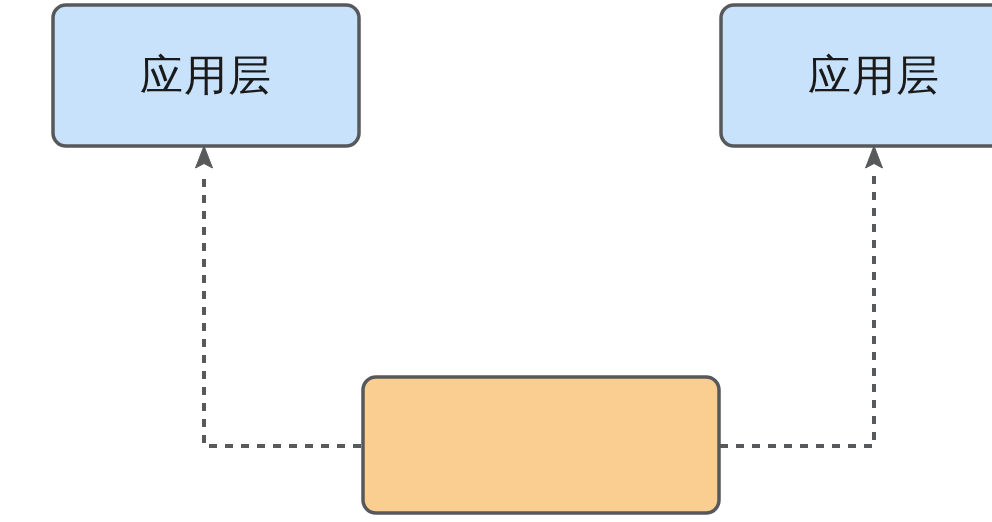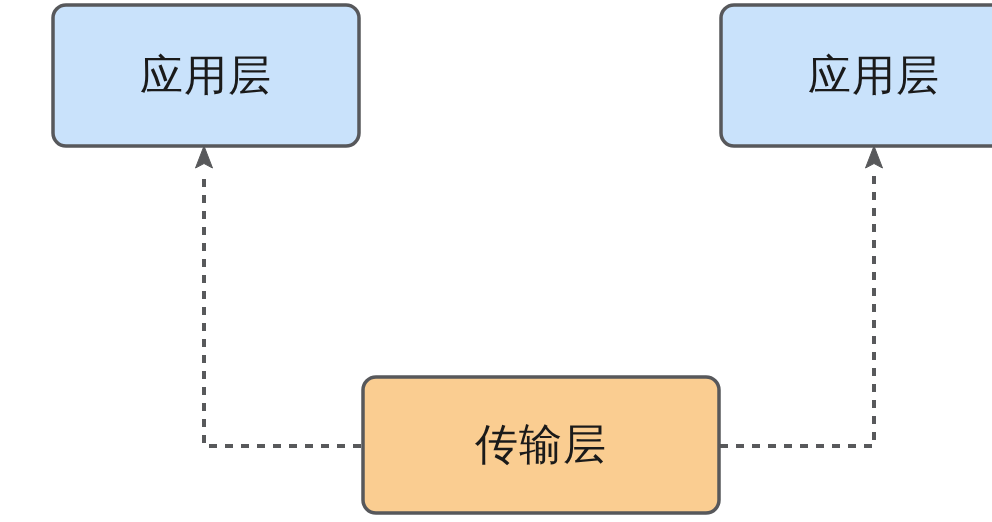--- a/index.html
+++ b/index.html
@@ -67,15 +67,14 @@
 
     <rect x="678" y="5" width="306" height="141" rx="13" ry="13" fill="#C9E2FB" stroke="#57585B" stroke-width="3.5"></rect>
 
     <rect x="320" y="377" width="356" height="136" rx="13" ry="13" fill="#FACD91" stroke="#57585B" stroke-width="3.5"></rect>
   </svg>
 
   <div class="node-label" id="label-app-left" style="left: 10px; top: 5px; width: 306px; height: 141px; color: rgb(26, 26, 26);">应用层</div>
 
   <div class="node-label" id="label-app-right" style="left: 678px; top: 5px; width: 306px; height: 141px; color: rgb(26, 26, 26);">应用层</div>
 
-  <div class="node-label" id="label-transport" style="left: 320px; top: 377px; width: 356px; height: 136px; color: rgb(26, 26, 26);">传输层</div>
 
 </div>
 
 </body></html>

